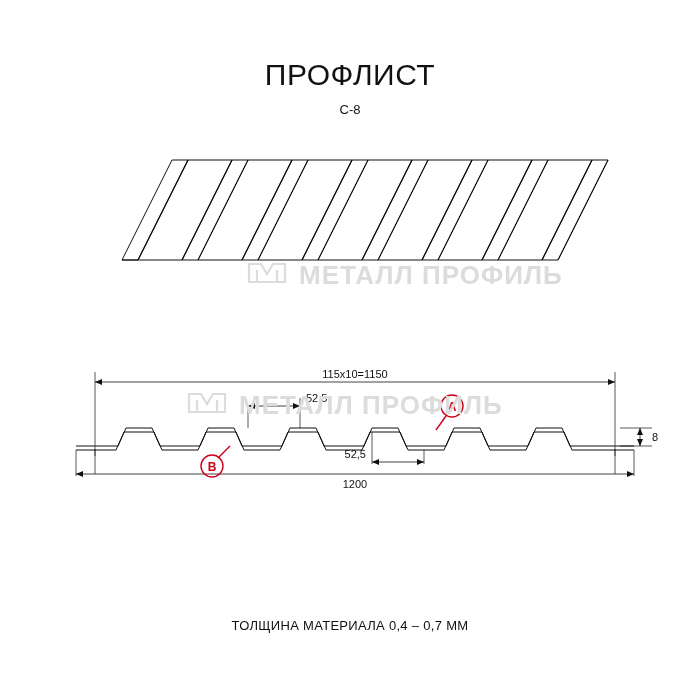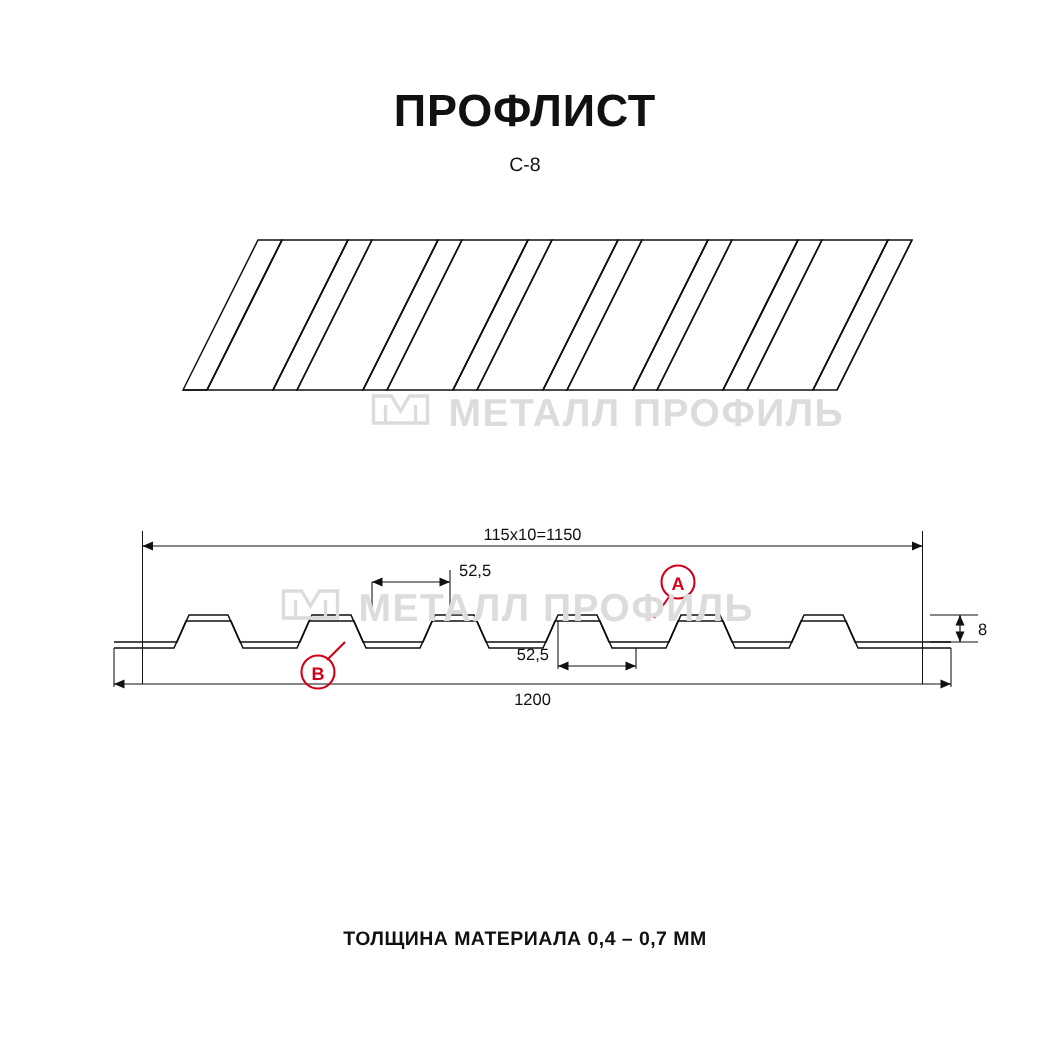--- a/index.html
+++ b/index.html
@@ -20,21 +20,21 @@
     width: 700px;
     height: 700px;
   }
   .title {
     position: absolute;
     top: 58px;
     left: 0;
     width: 700px;
     text-align: center;
     font-size: 30px;
-    font-weight: bold;
+    font-weight: normal;
     letter-spacing: 0.5px;
     color: #111111;
   }
   .subtitle {
     position: absolute;
     top: 102px;
     left: 0;
     width: 700px;
     text-align: center;
     font-size: 13px;
@@ -43,42 +43,42 @@
   }
   .iso-figure {
     position: absolute;
     top: 140px;
     left: 60px;
     width: 580px;
     height: 160px;
   }
   .section-figure {
     position: absolute;
-    top: 336px;
+    top: 354px;
     left: 40px;
     width: 630px;
     height: 150px;
   }
   .watermark-layer {
     position: absolute;
     top: 0;
     left: 0;
     width: 700px;
     height: 700px;
     pointer-events: none;
     padding-left: 17px;
   }
   .footer-note {
     position: absolute;
     top: 618px;
     left: 0;
     width: 700px;
     text-align: center;
     font-size: 13px;
-    font-weight: bold;
+    font-weight: normal;
     letter-spacing: 0.3px;
     color: #111111;
   }
   svg { display: block; }
   .ln { stroke: #111111; fill: none; stroke-width: 1; }
   .dim { stroke: #111111; fill: none; stroke-width: 0.8; }
   .thin { stroke: #111111; fill: none; stroke-width: 0.7; }
   .callout { stroke: #d0021b; fill: none; stroke-width: 1.4; }
   .calloutTxt { fill: #d0021b; font-size: 12px; font-family: "Liberation Sans", sans-serif; font-weight: bold; }
   .dimTxt { fill: #111111; font-size: 11px; font-family: "Liberation Sans", sans-serif; }

